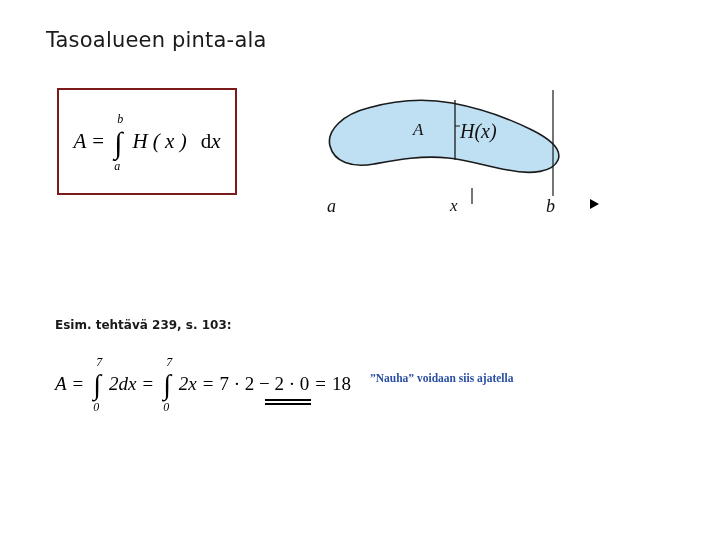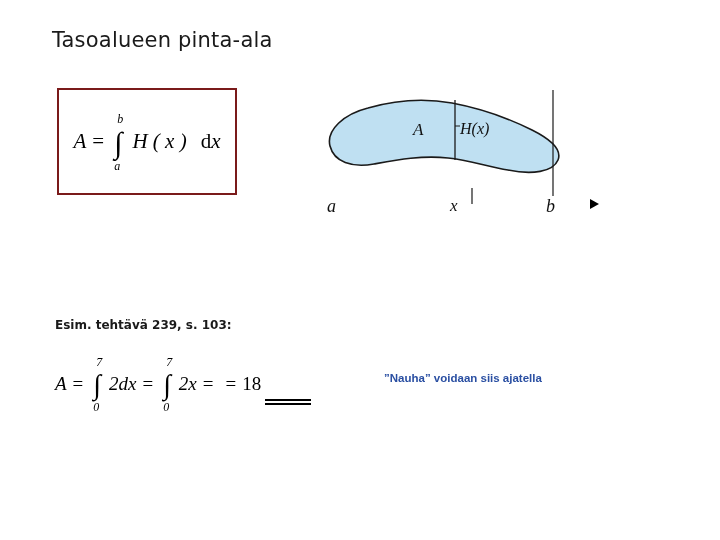--- a/index.html
+++ b/index.html
@@ -16,21 +16,21 @@
   .slide {
     position: relative;
     width: 720px;
     height: 540px;
     background: #ffffff;
   }
 
   
   .title {
     position: absolute;
-    left: 52px;
+    left: 46px;
     top: 28px;
     font-size: 21px;
     color: #1a1a1a;
     font-family: "DejaVu Sans", sans-serif;
     letter-spacing: 0.2px;
     white-space: nowrap;
   }
 
   
   .formula-box {
@@ -99,21 +99,21 @@
     width: 320px;
     height: 160px;
   }
   .fig-label {
     position: absolute;
     font-family: "Liberation Serif", serif;
     font-style: italic;
     color: #111;
   }
   .lbl-A { left: 113px; top: 42px; font-size: 17px; }
-  .lbl-H { left: 160px; top: 42px; font-size: 16px; }
+  .lbl-H { left: 160px; top: 42px; font-size: 20px; }
   .lbl-a { left: 27px; top: 118px; font-size: 18px; }
   .lbl-b { left: 246px; top: 118px; font-size: 18px; }
   .lbl-x { left: 150px; top: 118px; font-size: 17px; }
 
   .arrow-right {
     position: absolute;
     left: 290px;
     top: 121px;
     width: 0;
     height: 0;
@@ -157,28 +157,28 @@
   .underline2 span {
     display: block;
     height: 2px;
     background: #000;
     margin-bottom: 2px;
   }
 
   
   .note {
     position: absolute;
-    left: 384px;
+    left: 370px;
     top: 370px;
     width: 250px;
     font-size: 11.5px;
     font-weight: bold;
     color: #2a4fa2;
     line-height: 1.45;
-    font-family: Liberation Sans, sans-serif;
+    font-family: Liberation Serif, serif;
   }
 </style>
 </head>
 <body>
 
 <div class="slide">
 
   <div class="title">Tasoalueen pinta-ala</div>
 
   <div class="formula-box">
@@ -240,20 +240,21 @@
     </span>
     <span>2dx</span>
     <span class="upright" style="margin:0 6px;">=</span>
     <span class="intsign">
       <span class="lim-top">7</span>
       <span>∫</span>
       <span class="lim-bot">0</span>
     </span>
     <span>2x</span>
     <span class="upright" style="margin:0 6px;">=</span>
+    <span class="upright">7 · 2 − 2 · 0</span>
     <span class="upright" style="margin:0 6px;">=</span>
     <span class="upright">18</span>
   </div>
   <div class="underline2">
     <span></span>
     <span></span>
   </div>
 
   <div class="note">
     <div>”Nauha” voidaan siis ajatella</div>

